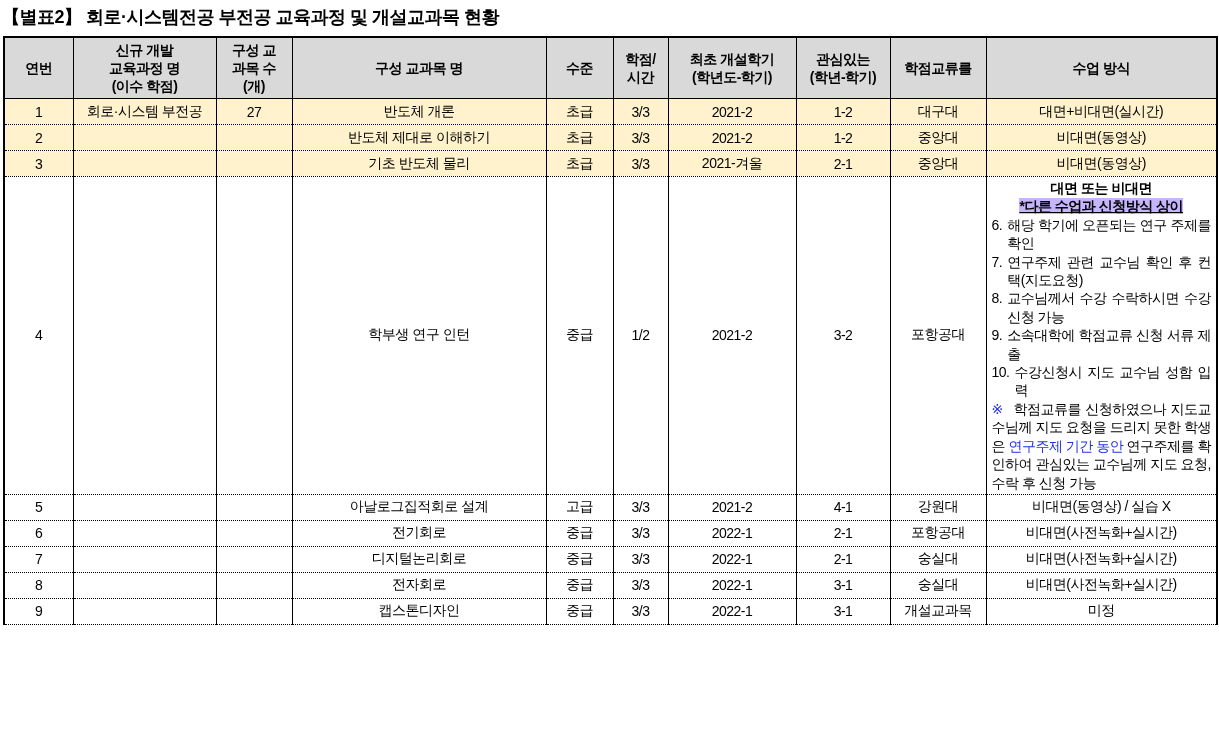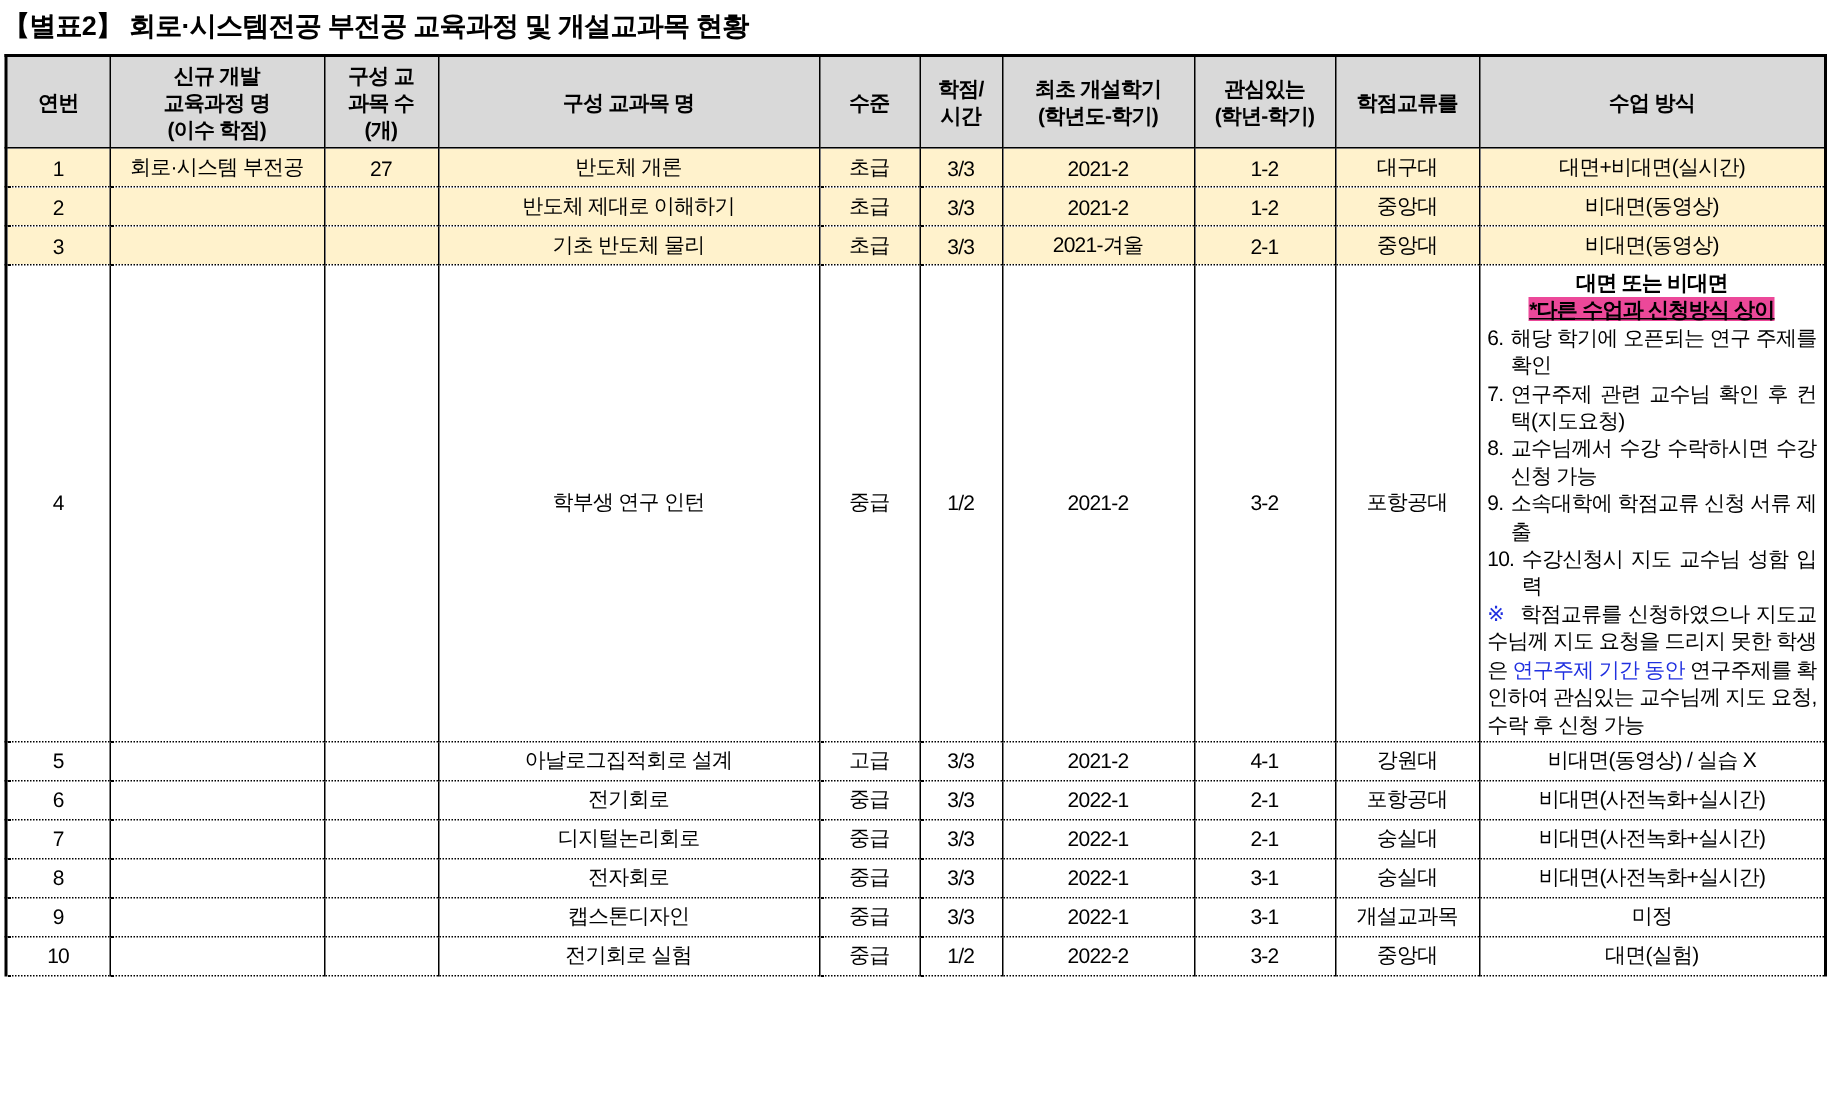--- a/index.html
+++ b/index.html
@@ -24,21 +24,21 @@
     text-align:center;vertical-align:middle;font-size:14px;
     padding:1px 3px;height:23px;letter-spacing:-0.5px;overflow:hidden;
   }
   tr.cream td{background:#FFF2CC;}
   tr.tall td{height:auto;margin-left:20px;}
   td.method-detail{
     text-align:left;padding:2px 5px;line-height:18.4px;vertical-align:top;
   }
   .m-title{font-weight:700;text-align:center;}
   .m-warn{font-weight:700;text-align:center;}
-  .hl{background:#ec4899;text-decoration:underline;}
+  .hl{background:#c4b5fd;text-decoration:underline;}
   .m-step{display:flex;}
   .m-num{flex:0 0 auto;margin-right:5px;white-space:nowrap;}
   .m-body{flex:1 1 auto;text-align:justify;}
   .m-note{text-align:justify;}
   .blue{color:#2030E0;}
   .m-note .marker{margin-right:10px;}
 </style>
 </head>
 <body>
 
@@ -207,27 +207,15 @@
         <td></td>
         <td></td>
         <td>캡스톤디자인</td>
         <td>중급</td>
         <td>3/3</td>
         <td>2022-1</td>
         <td>3-1</td>
         <td>개설교과목</td>
         <td>미정</td>
       </tr>
-      <tr>
-        <td>10</td>
-        <td></td>
-        <td></td>
-        <td>전기회로 실험</td>
-        <td>중급</td>
-        <td>1/2</td>
-        <td>2022-2</td>
-        <td>3-2</td>
-        <td>중앙대</td>
-        <td>대면(실험)</td>
-      </tr>
     </tbody>
   </table>
 </div>
 
 </body></html>

